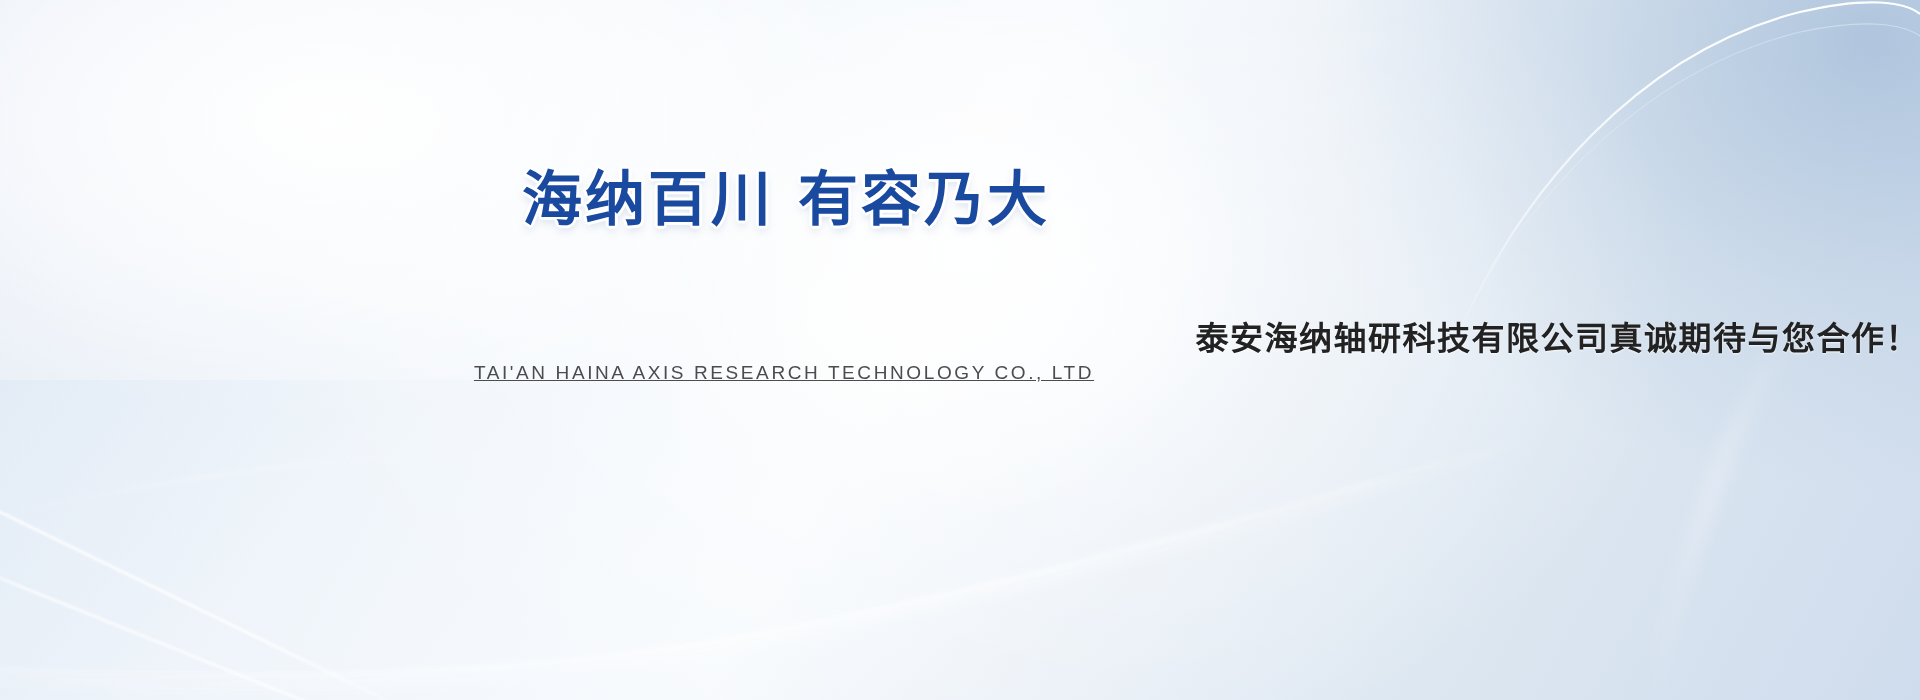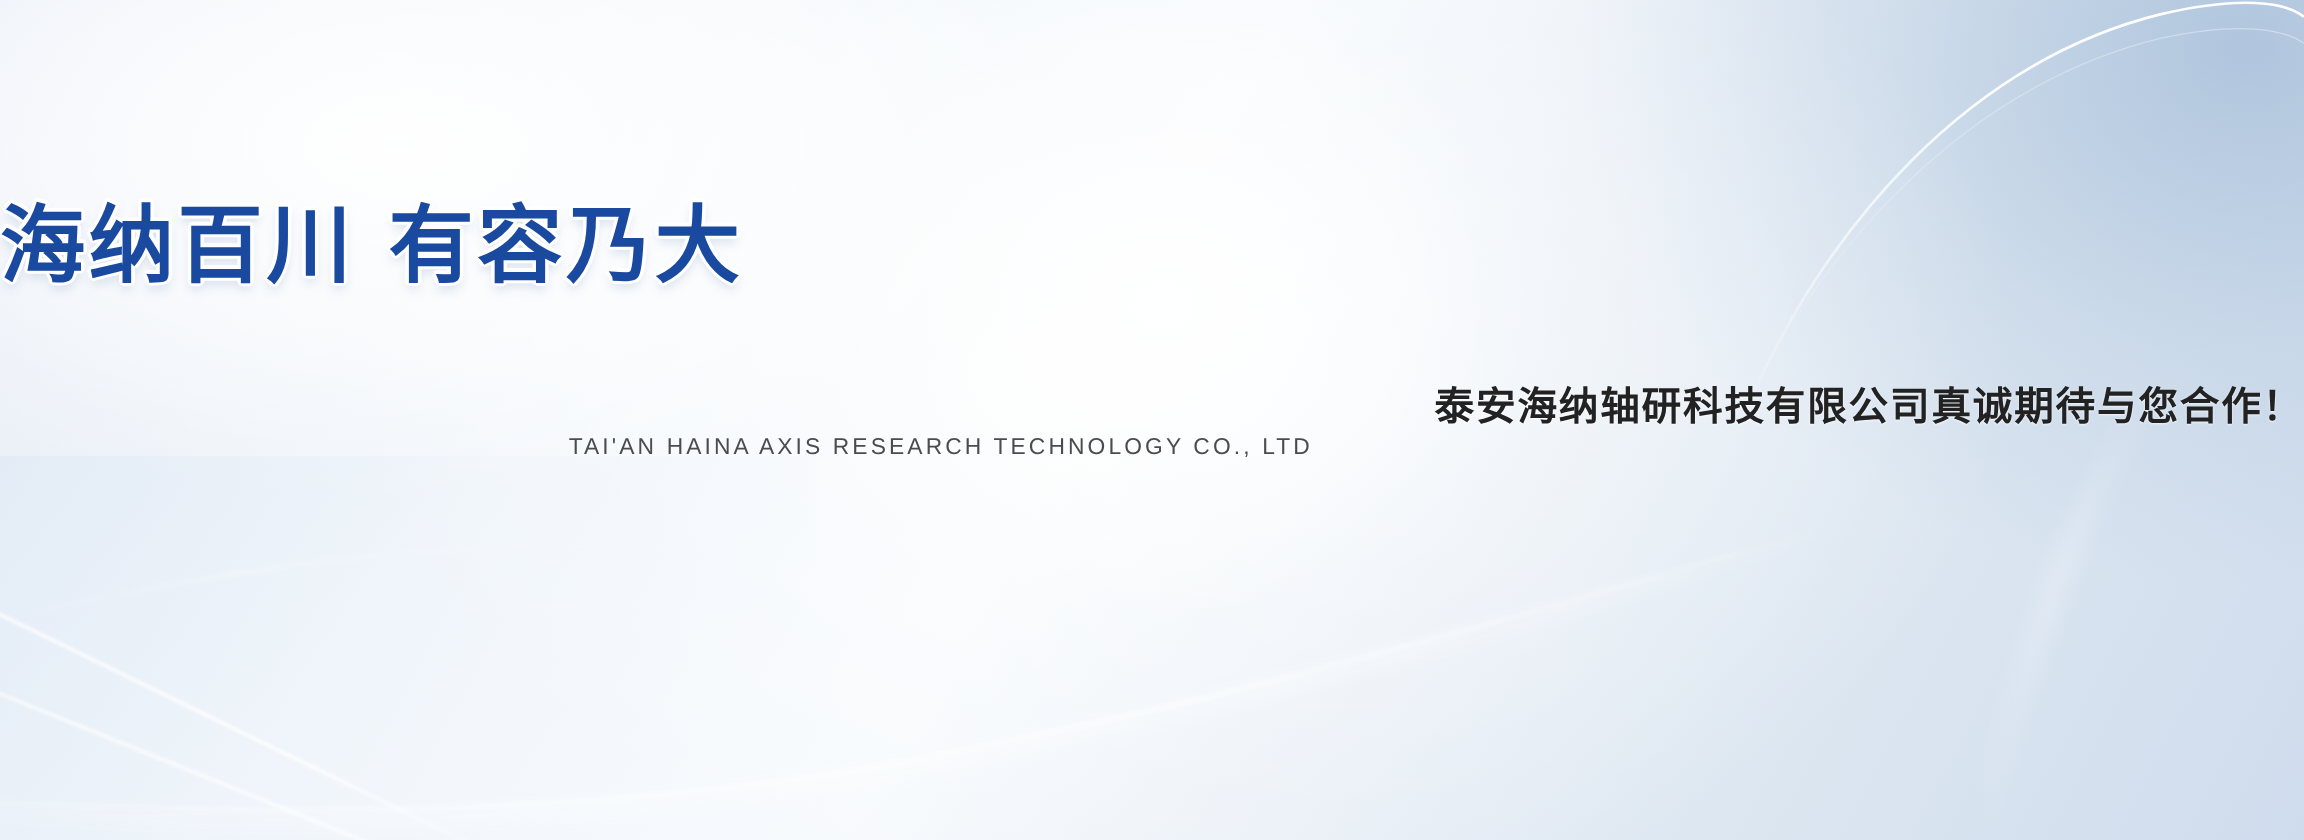--- a/index.html
+++ b/index.html
@@ -120,23 +120,23 @@
     flex-direction: column;
     align-items: center;
   }
 
   .headline {
     margin: 0;
     position: absolute;
     top: 168px;
     left: 0;
     width: 1572px;
-    text-align: left;
+    text-align: center;
     font-family: "DejaVu Sans", "Liberation Sans", sans-serif;
-    font-size: 71px;
+    font-size: 60px;
     line-height: 1.05;
     font-weight: 700;
     letter-spacing: 3px;
     color: #1a4aa0;
     text-shadow:
        2px  2px 0 rgba(255,255,255,0.95),
       -2px  2px 0 rgba(255,255,255,0.95),
        2px -2px 0 rgba(255,255,255,0.95),
       -2px -2px 0 rgba(255,255,255,0.95),
        0    3px 0 rgba(255,255,255,0.95),
@@ -167,20 +167,21 @@
     position: absolute;
     top: 362px;
     left: 0;
     width: 1568px;
     text-align: center;
     font-family: "Liberation Sans", "DejaVu Sans", sans-serif;
     font-size: 19px;
     font-weight: 400;
     letter-spacing: 2.6px;
     color: #4c4c50;
+    text-decoration: underline;
   }
 </style>
 </head>
 <body>
 
 <div class="banner">
 
   <div class="wash-bl"></div>
   <div class="center-bloom"></div>
 

